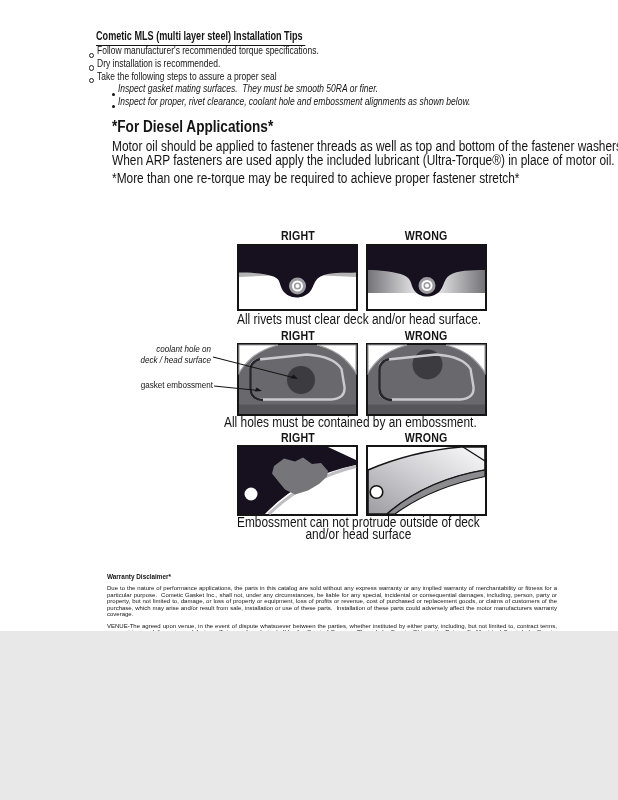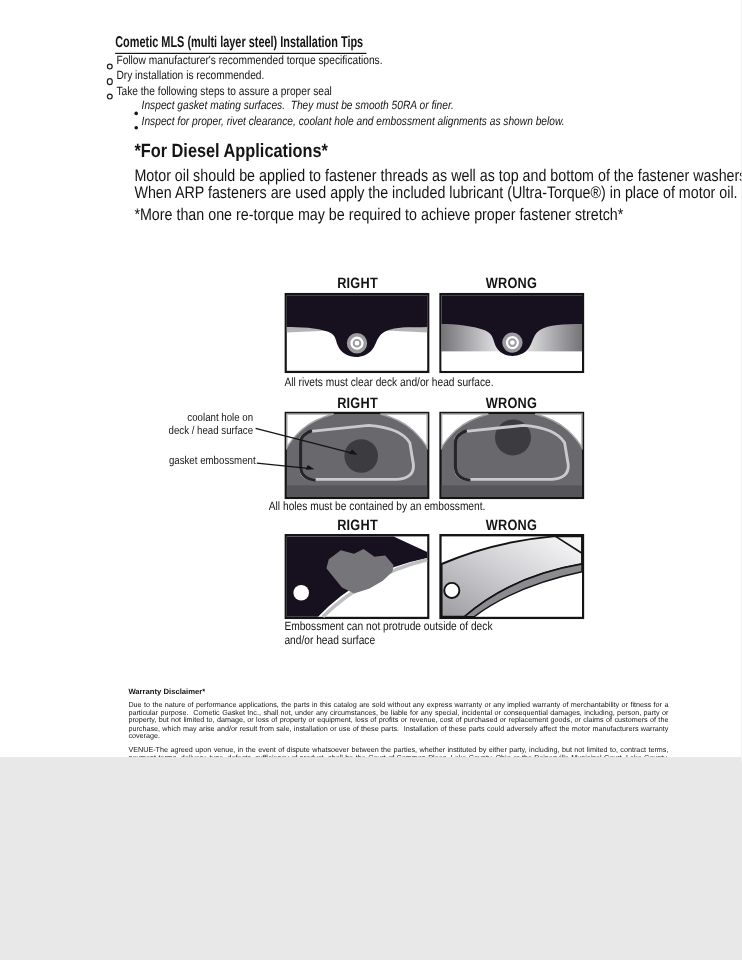--- a/index.html
+++ b/index.html
@@ -19,21 +19,21 @@
   .b-row.sub{padding-left:23px;height:12.4px;line-height:12.4px;font-style:italic;}
   .marker-circle{flex:0 0 auto;width:3.2px;height:3.2px;border:1px solid #222;border-radius:50%;margin:4px 3px 0 0;}
   .marker-dot{flex:0 0 auto;width:3.2px;height:3.2px;background:#141414;border-radius:50%;margin:4.5px 3px 0 0;}
 
   .diesel{left:112px;top:118px;}
   .diesel-h{font-size:16px;font-weight:700;margin:0 0 4px 0;}
   .diesel p{font-size:14px;line-height:13.8px;margin:0 0 4.5px 0;}
 
   .dlabel{width:121px;text-align:center;font-size:12.5px;font-weight:700;letter-spacing:.2px;}
   .panel{width:121px;}
-  .caption{font-size:10px;line-height:11.5px;}
+  .caption{font-size:14px;line-height:11.5px;text-align:center;}
 
   .callout{font-size:9.5px;line-height:10.8px;text-align:right;}
 
   .warranty{left:107px;top:573px;width:450px;}
   .warranty-h{font-size:6.4px;font-weight:700;margin:0 0 5px 0;}
   .warranty p{font-size:6px;line-height:6.5px;margin:0 0 5px 0;text-align:justify;white-space:pre-wrap;}
 
   .footer-code{font-size:14.5px;letter-spacing:.3px;}
   svg{display:block;}
 </style>
@@ -141,21 +141,21 @@
       <rect x="1" y="1" width="119" height="71" stroke="#141414" stroke-width="2" fill="#69696d"></rect>
       <rect x="2" y="61.5" width="117" height="9.5" fill="#55555a"></rect>
       <path d="M2,2 L41,2 Q24,6.5 14,15.5 Q6,23 2,30 Z" fill="#ffffff" stroke="#a5a5a9" stroke-width="1.2"></path>
       <path d="M119,2 L80,2 Q97,6.5 107,15.5 Q115,23 119,30 Z" fill="#ffffff" stroke="#a5a5a9" stroke-width="1.2"></path>
       <circle cx="61.5" cy="21.5" r="15" fill="#3b3b40"></circle>
       <path d="M22,16.5 L70,11.5 Q97,13.5 104.5,26 L107.5,44 Q108.5,55.5 94,56.5 L25,56.5 Q14,56.5 13.5,47 L13.5,25 Q13.5,18.5 22,16.5 Z" fill="none" stroke-width="2.4" stroke="#cacace"></path>
       <path d="M23,16 Q13,19 13.5,27 L13.5,46 Q14,56.5 26,57" fill="none" stroke-width="2.6" stroke="#26262a"></path>
     </svg>
   </div>
 
-  <div class="abs callout" style="left:107px;top:344px;width:104px;">
+  <div class="abs callout" style="left:107px;top:344px;width:104px;font-style:italic;">
     <span class="cxr pre">coolant hole on
 deck / head surface</span>
   </div>
   <div class="abs callout" style="left:107px;top:380px;width:106px;">
     <span class="cxr pre">gasket embossment</span>
   </div>
   <svg class="abs" style="left:118px;top:343px;pointer-events:none;" width="190" height="55" viewBox="0 0 190 55">
     <line x1="95" y1="14" x2="177" y2="35" stroke="#141414" stroke-width="1.1"></line>
     <polygon points="180,36 172.5,35.2 175.5,31.5" fill="#141414"></polygon>
     <line x1="96" y1="43" x2="141" y2="47.5" stroke="#141414" stroke-width="1.1"></line>

